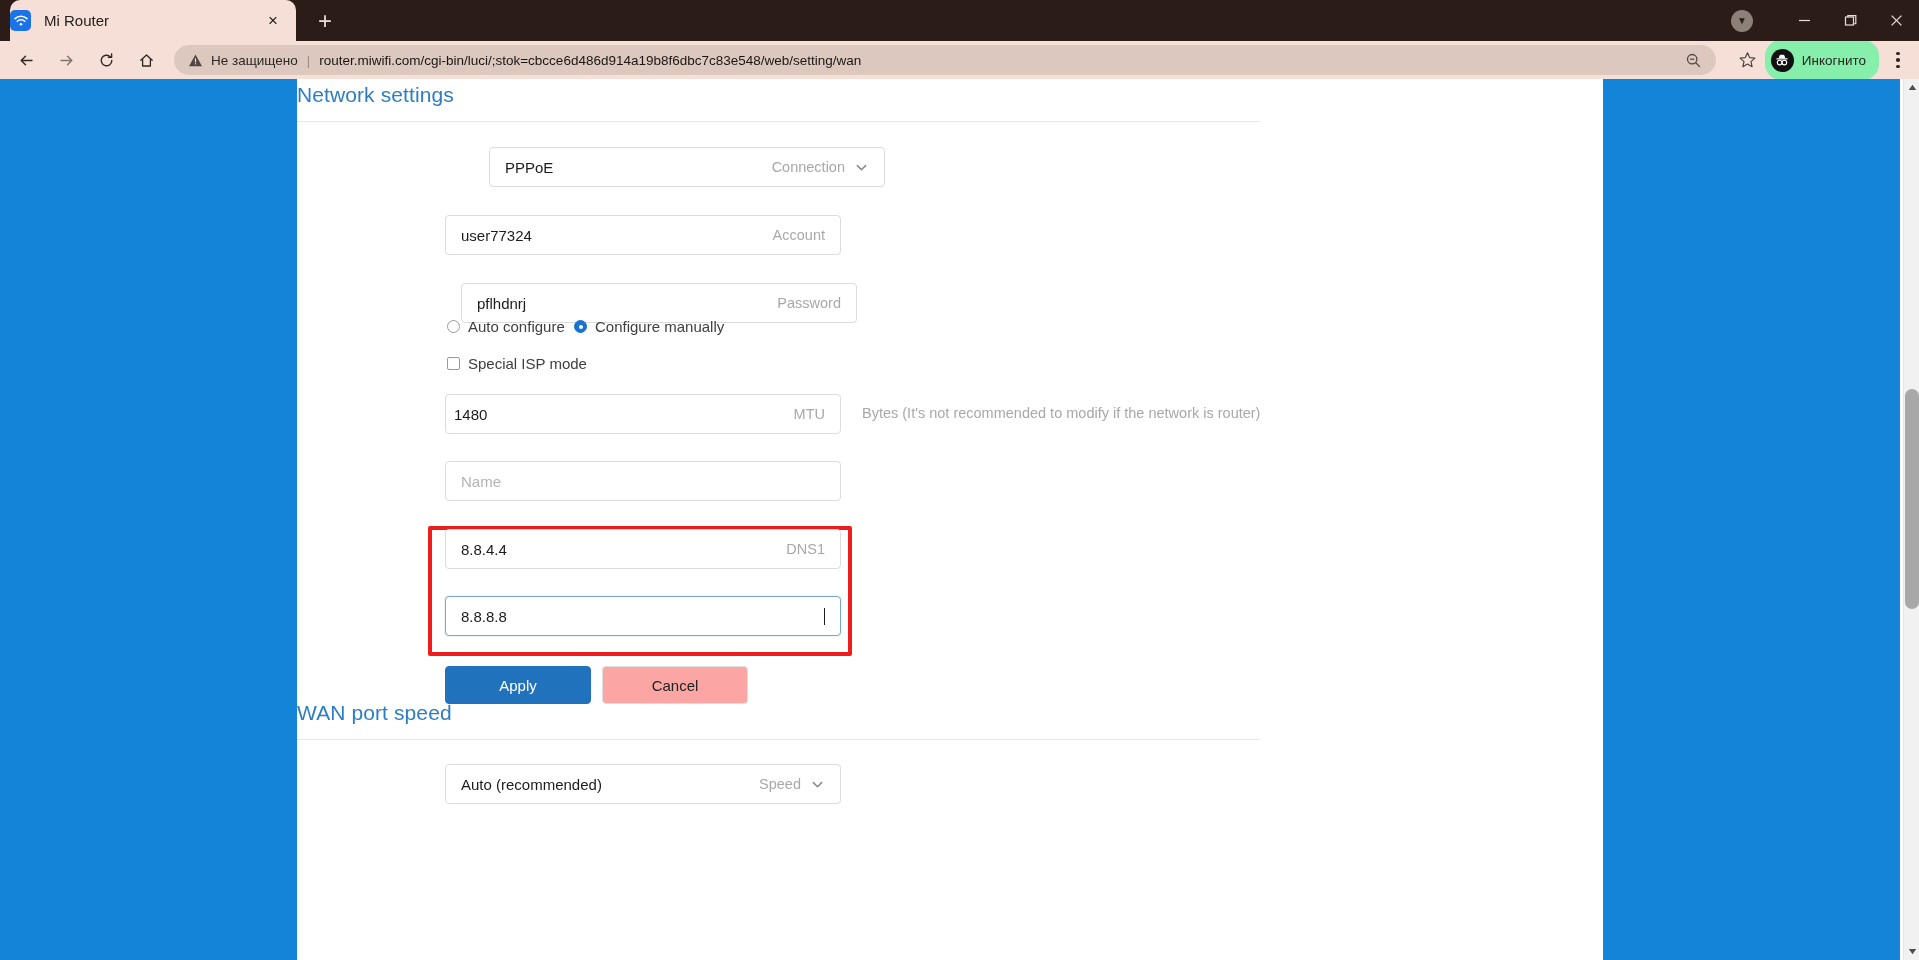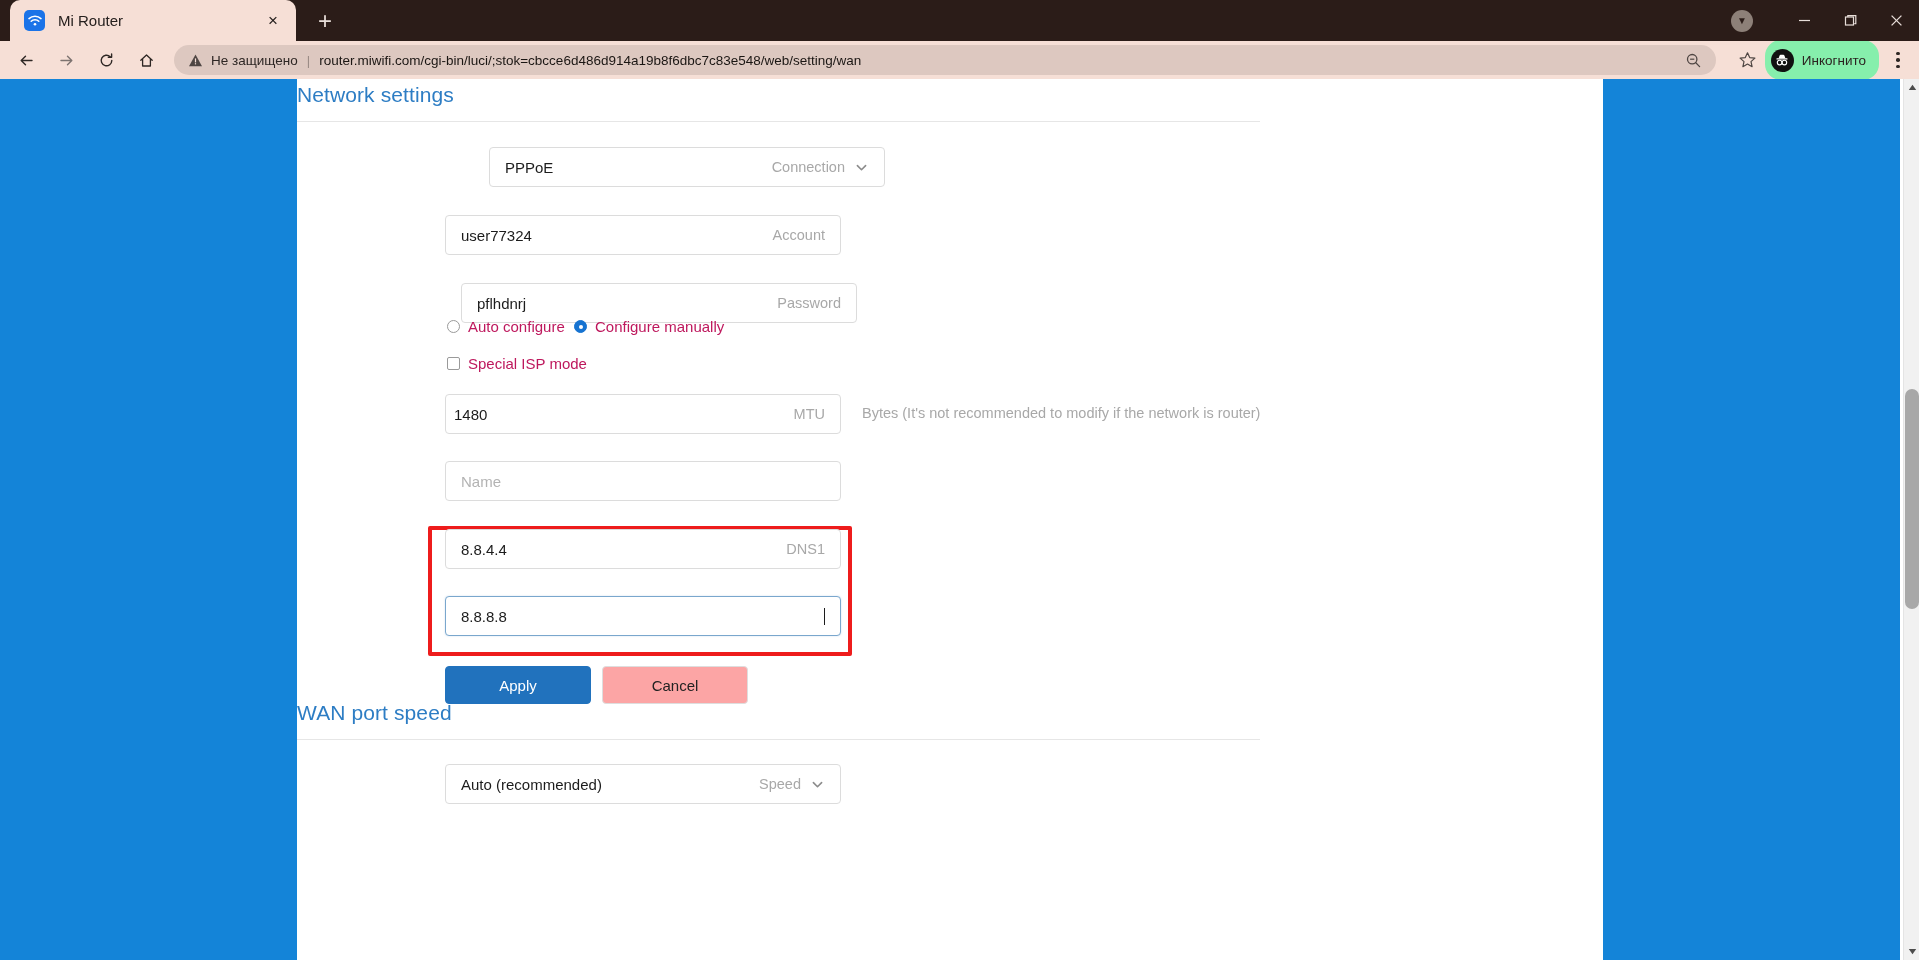--- a/index.html
+++ b/index.html
@@ -21,21 +21,21 @@
     position: relative;
   }
   .tab {
     margin-left: 10px;
     width: 286px;
     height: 41px;
     background: #f6dfd6;
     border-radius: 10px 10px 0 0;
     display: flex;
     align-items: center;
-    padding: 0 10px 0 14px;
+    padding: 0 10px 0 0;
     position: relative;
   }
   .tab-favicon {
     width: 21px; height: 21px;
     background: #1a73e8;
     border-radius: 5px;
     flex: 0 0 auto;
     display: flex; align-items: center; justify-content: center;
   }
   .tab-title {
@@ -278,21 +278,21 @@
     content: "";
     position: absolute;
     left: 3.5px; top: 3.5px;
     width: 4px; height: 4px;
     border-radius: 50%;
     background: #ffffff;
   }
   .choice-label {
     margin-left: 8px;
     font-size: 15px;
-    color: #be185d;
+    color: #404040;
     white-space: nowrap;
   }
   .checkbox {
     width: 13px; height: 13px;
     border: 1px solid #9a9a9a;
     border-radius: 2px;
     background: #fff;
     flex: 0 0 auto;
   }
 

